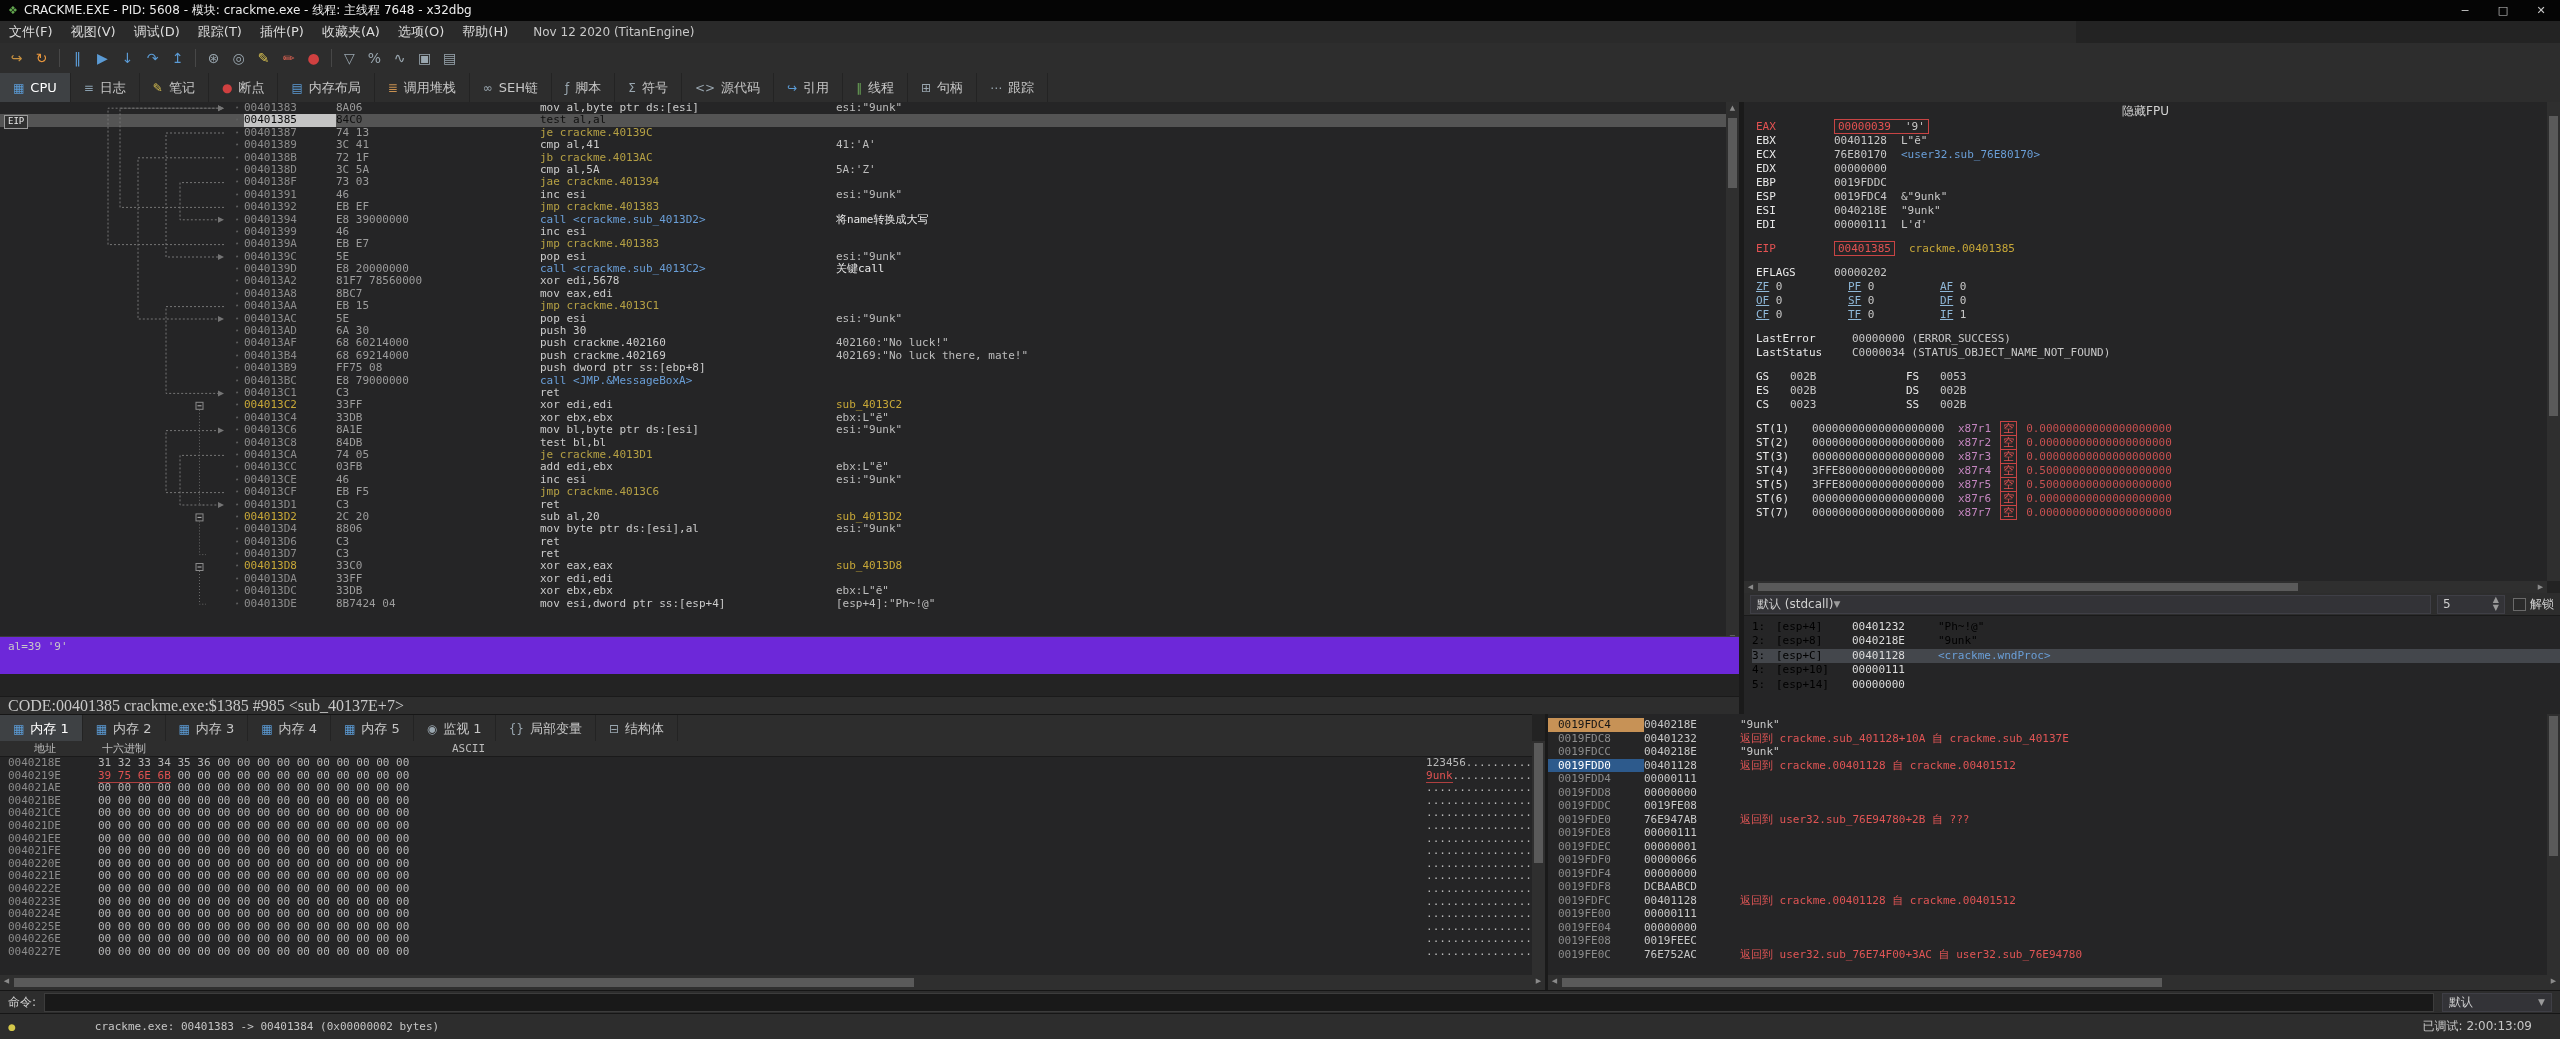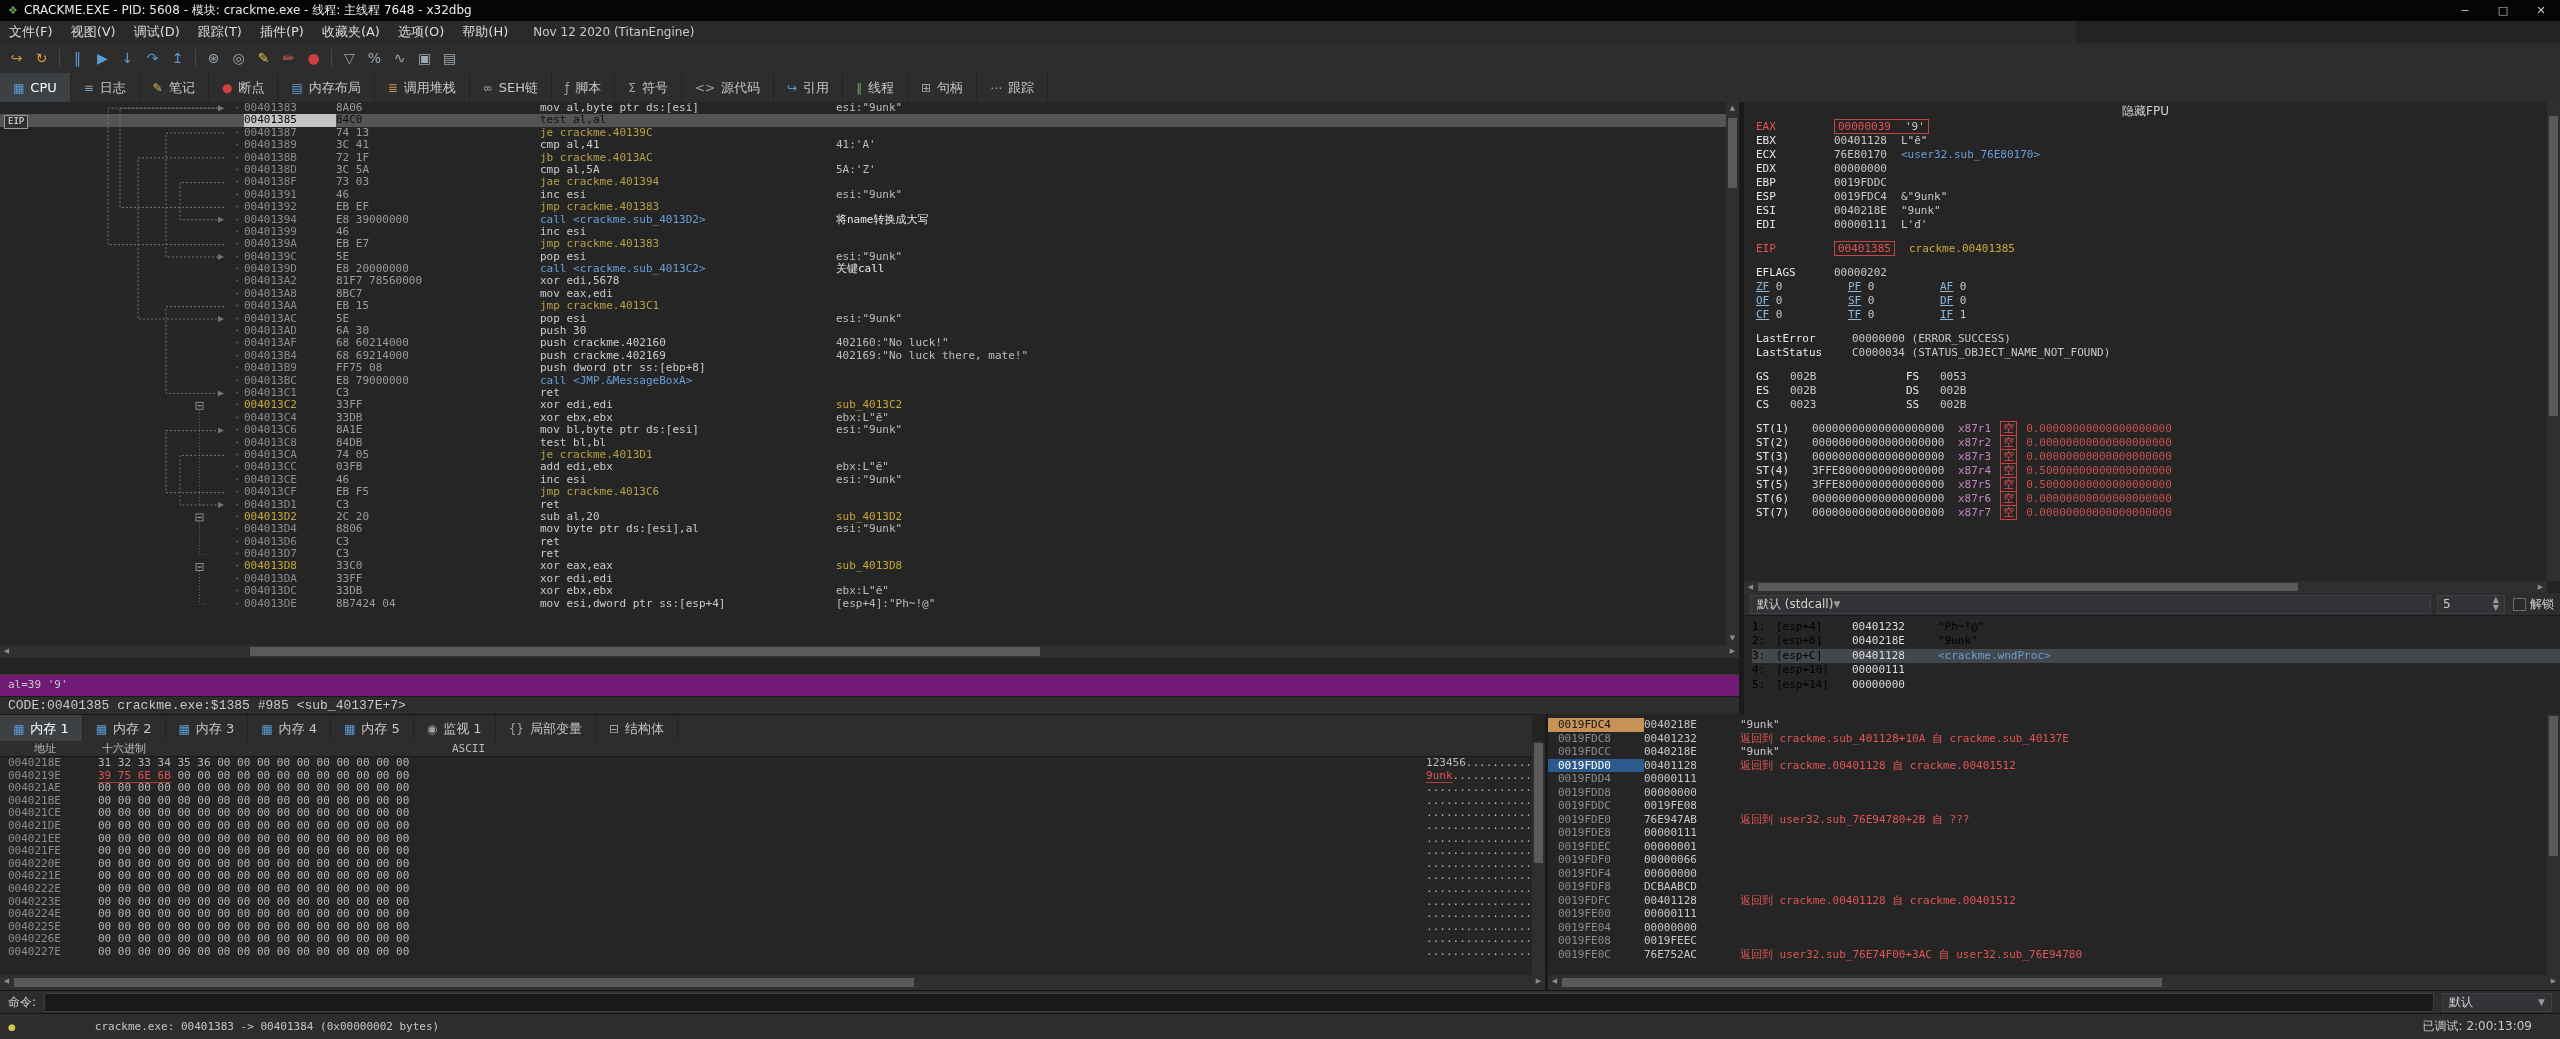--- a/index.html
+++ b/index.html
@@ -41,22 +41,22 @@
 .c-instr.c{color:#6a9fd8;}
 .c-comm{flex:1;color:#bdbdbd;}
 .c-comm.lbl{color:#c8a838;}
 .c-comm.usr{color:#e8e8e8;}
 .flow{stroke:#757575;fill:none;stroke-dasharray:2 2;}
 .flowhead{fill:#757575;}
 .fnbox{stroke:#8a8a8a;fill:#252526;}
 .fnminus{stroke:#b8b8b8;}
 .fnline{stroke:#6a6a6a;fill:none;stroke-dasharray:1 2;}
 
-#info-pane{position:absolute;left:0;top:674px;width:1739px;height:38px;background:#701a75;border-top:1px solid #3a3a3a;font-family:"DejaVu Sans Mono",monospace;font-size:11px;color:#c8c8c8;padding:3px 8px;box-sizing:border-box;}
-#code-line{position:absolute;left:0;top:696px;width:1739px;height:18px;background:#2d2d2d;border-top:1px solid #1a1a1a;font-family:Liberation Mono, monospace;font-size:13px;line-height:17px;color:#c8c8c8;padding:0 8px;box-sizing:border-box;}
+#info-pane{position:absolute;left:0;top:636px;width:1739px;height:38px;background:#6d28d9;border-top:1px solid #3a3a3a;font-family:"DejaVu Sans Mono",monospace;font-size:11px;color:#c8c8c8;padding:3px 8px;box-sizing:border-box;}
+#code-line{position:absolute;left:0;top:696px;width:1739px;height:18px;background:#2d2d2d;border-top:1px solid #1a1a1a;font-family:Liberation Serif, serif;font-size:16px;line-height:17px;color:#c8c8c8;padding:0 8px;box-sizing:border-box;}
 
 #registers{position:absolute;left:1744px;top:102px;width:803px;height:479px;background:#252526;font-family:"DejaVu Sans Mono",monospace;font-size:11px;color:#c8c8c8;overflow:hidden;}
 #fpu-toggle{height:18px;line-height:18px;text-align:center;color:#d2d2d2;font-family:"DejaVu Sans",sans-serif;font-size:12px;}
 #reg-lines{padding-left:12px;}
 .rline{height:14px;line-height:14px;white-space:pre;}
 .rblank{height:10px;}
 .r-name{display:inline-block;width:78px;color:#eaeaea;}
 .r-name2{display:inline-block;width:96px;color:#eaeaea;}
 .r-val{color:#c8c8c8;}
 .r-extra{margin-left:14px;}

